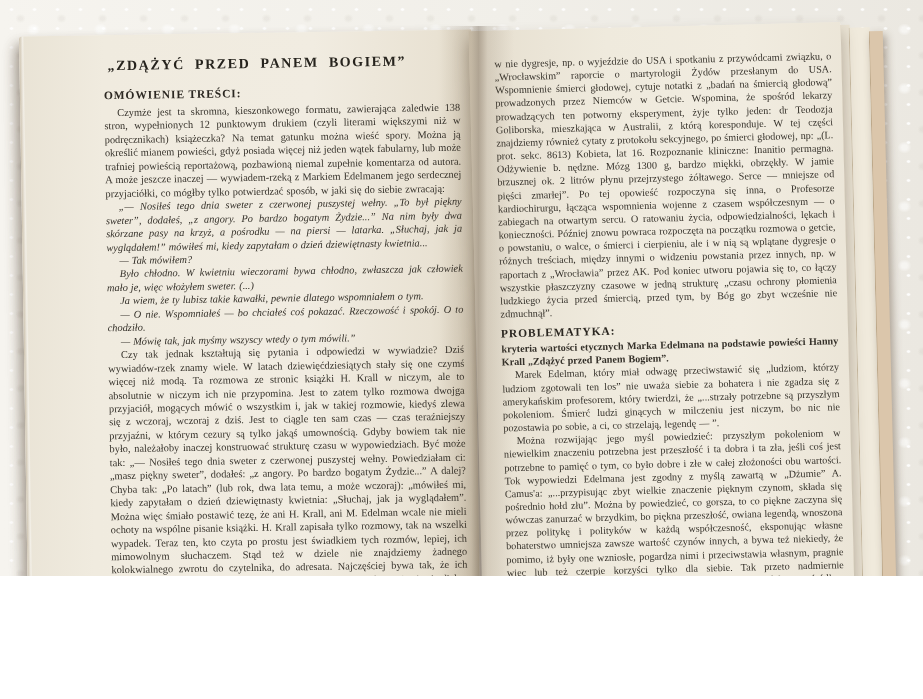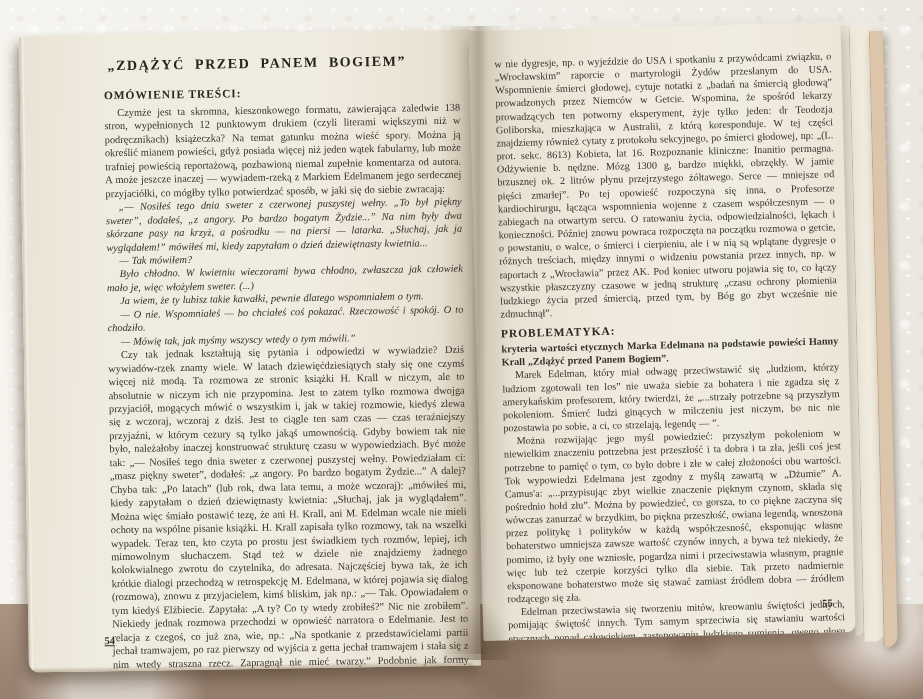--- a/index.html
+++ b/index.html
@@ -1,19 +1,19 @@
 <!DOCTYPE html>
 <html><head>
 <meta charset="utf-8">
 <style>
   html,body{margin:0;padding:0;}
   body{width:923px;height:699px;overflow:hidden;
        font-family:"Liberation Serif","DejaVu Serif",serif;}
 
-  .scene{position:relative;width:923px;height:699px;overflow:hidden;
+  .scene{position:relative;width:923px;height:576px;overflow:hidden;
     background-color:#f2f0ea;
     background-image:
       radial-gradient(rgba(255,255,255,0.85) 1px, transparent 2.5px),
       radial-gradient(rgba(160,152,138,0.10) 2px, transparent 5px),
       radial-gradient(rgba(255,255,255,0.55) 3px, transparent 7px),
       radial-gradient(rgba(140,132,118,0.08) 5px, transparent 11px),
       linear-gradient(90deg, #f6f4ef 0%, #f1efe9 55%, #ebe8e1 100%);
     background-size: 23px 19px, 41px 37px, 67px 59px, 131px 113px, 100% 100%;}
 
   

